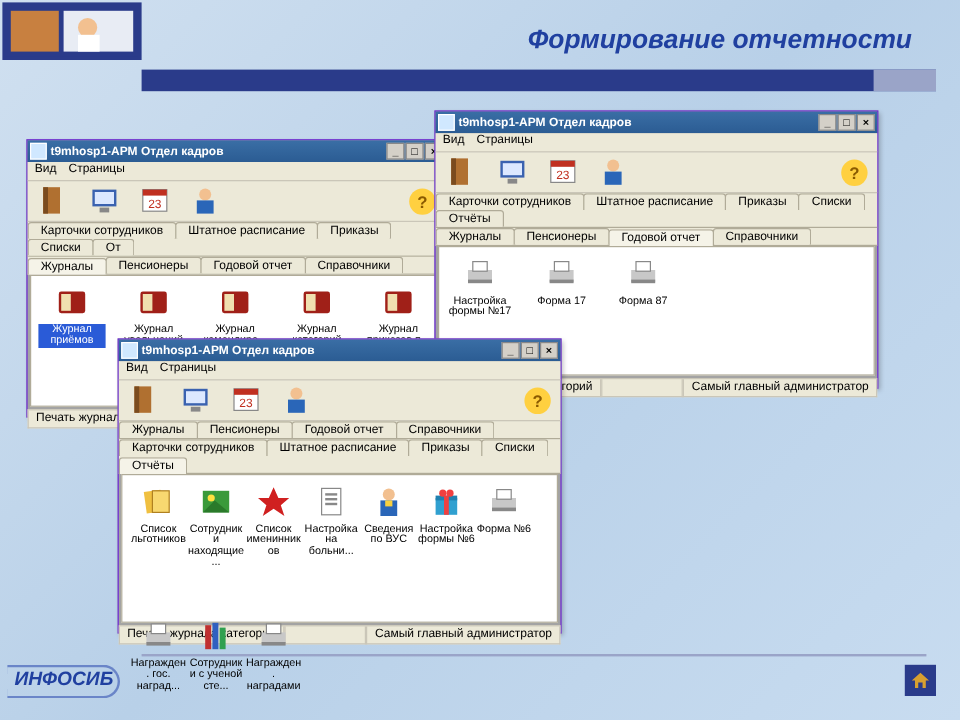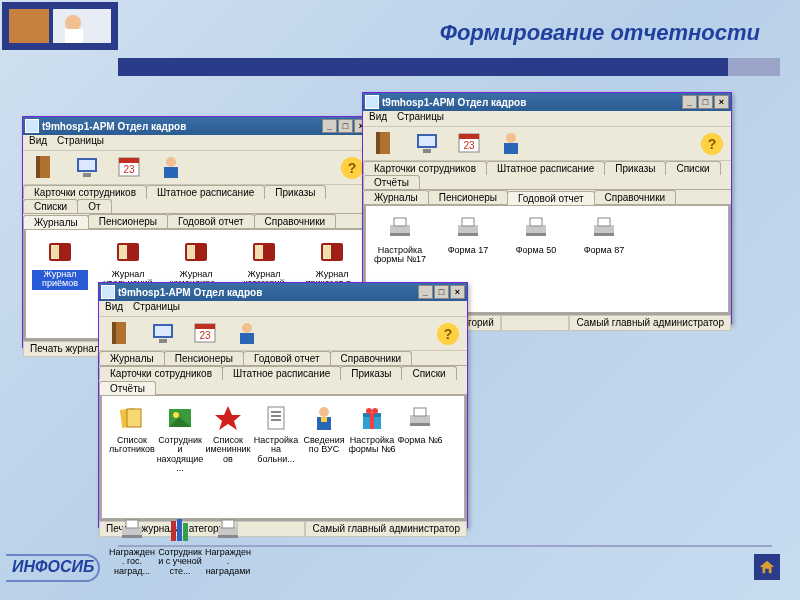--- a/index.html
+++ b/index.html
@@ -316,30 +316,20 @@
         <div class="lbl">Форма 17</div>
       </div>
       <div class="item">
         <div class="ico">
           <svg viewBox="0 0 30 30">
             <rect x="5" y="12" width="20" height="10" class="printer"></rect>
             <rect x="9" y="5" width="12" height="8" fill="#fff" stroke="#888"></rect>
             <rect x="5" y="20" width="20" height="3" class="printer-dark"></rect>
           </svg>
         </div>
-        <div class="lbl">Форма 50</div>
-      </div>
-      <div class="item">
-        <div class="ico">
-          <svg viewBox="0 0 30 30">
-            <rect x="5" y="12" width="20" height="10" class="printer"></rect>
-            <rect x="9" y="5" width="12" height="8" fill="#fff" stroke="#888"></rect>
-            <rect x="5" y="20" width="20" height="3" class="printer-dark"></rect>
-          </svg>
-        </div>
         <div class="lbl">Форма 87</div>
       </div>
     </div>
   <div class="statusbar">
     <div class="status-seg left">Печать журнала категорий</div>
     <div class="status-seg mid"></div>
     <div class="status-seg right">Самый главный администратор</div>
   </div>
 </div>
 

